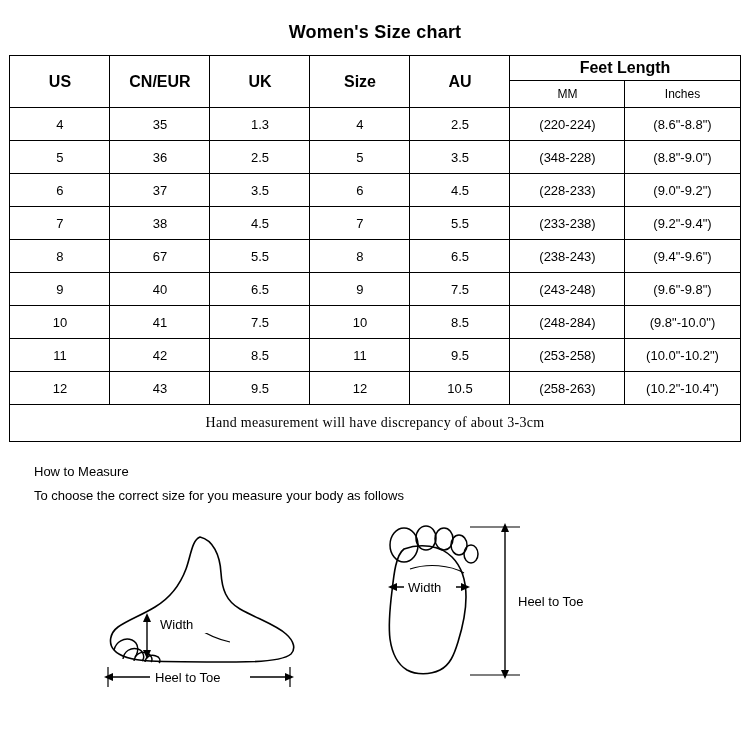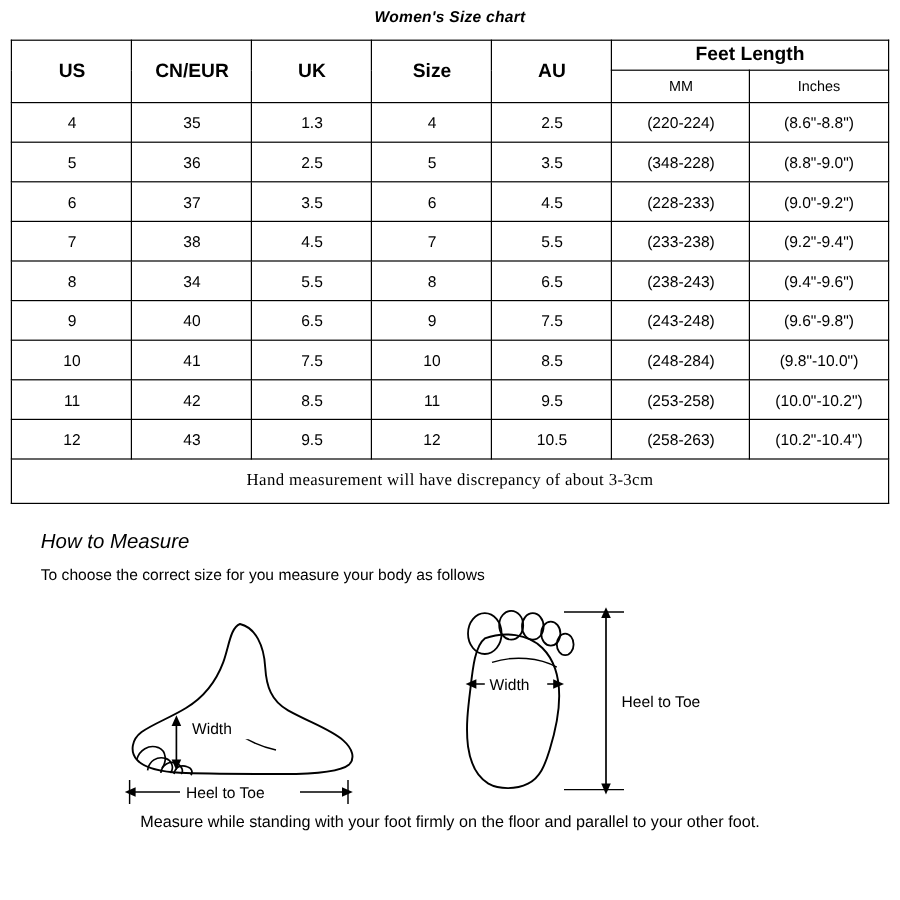--- a/index.html
+++ b/index.html
@@ -15,26 +15,25 @@
     overflow: hidden;
   }
   .page {
     position: relative;
     width: 750px;
     height: 750px;
     box-sizing: border-box;
   }
   .title {
     text-align: center;
-    font-size: 13px;
+    font-size: 18px;
     font-weight: bold;
-    padding-top: 6px;
+    padding-top: 22px;
     padding-bottom: 12px;
     letter-spacing: 0.2px;
-    font-style: italic;
   }
   table.size-chart {
     border-collapse: collapse;
     width: 730px;
     margin: 0 auto;
     table-layout: fixed;
   }
   table.size-chart th,
   table.size-chart td {
     border: 1px solid #000000;
@@ -67,23 +66,22 @@
     height: 36px;
     letter-spacing: 0.3px;
   }
   .disclaimer {
     font-family: "Liberation Serif", serif;
     font-size: 15px;
     margin: 26px 0 0 42px;
     letter-spacing: 0.3px;
   }
   .how-title {
-    font-size: 17px;
+    font-size: 13px;
     margin: 22px 0 0 34px;
-    font-style: italic;
   }
   .how-sub {
     font-size: 13px;
     margin: 9px 0 0 34px;
   }
   .diagram-wrap {
     position: relative;
     width: 750px;
     height: 185px;
     margin-top: 4px;
@@ -162,21 +160,21 @@
         <td>7</td>
         <td>38</td>
         <td>4.5</td>
         <td>7</td>
         <td>5.5</td>
         <td>(233-238)</td>
         <td>(9.2"-9.4")</td>
       </tr>
       <tr>
         <td>8</td>
-        <td>34</td>
+        <td>67</td>
         <td>5.5</td>
         <td>8</td>
         <td>6.5</td>
         <td>(238-243)</td>
         <td>(9.4"-9.6")</td>
       </tr>
       <tr>
         <td>9</td>
         <td>40</td>
         <td>6.5</td>
@@ -277,15 +275,14 @@
         <polygon points="505,16 501,25 509,25" fill="#000000"></polygon>
         <polygon points="505,172 501,163 509,163" fill="#000000"></polygon>
         <line x1="470" y1="20" x2="520" y2="20" stroke="#000000" stroke-width="1.2"></line>
         <line x1="470" y1="168" x2="520" y2="168" stroke="#000000" stroke-width="1.2"></line>
         <rect x="515" y="84" width="100" height="20" fill="#ffffff"></rect>
         <text x="518" y="99">Heel to Toe</text>
       </g>
     </svg>
   </div>
 
-  <div class="footer-note">Measure while standing with your foot firmly on the floor and parallel to your other foot.</div>
 
 </div>
 
 </body></html>

